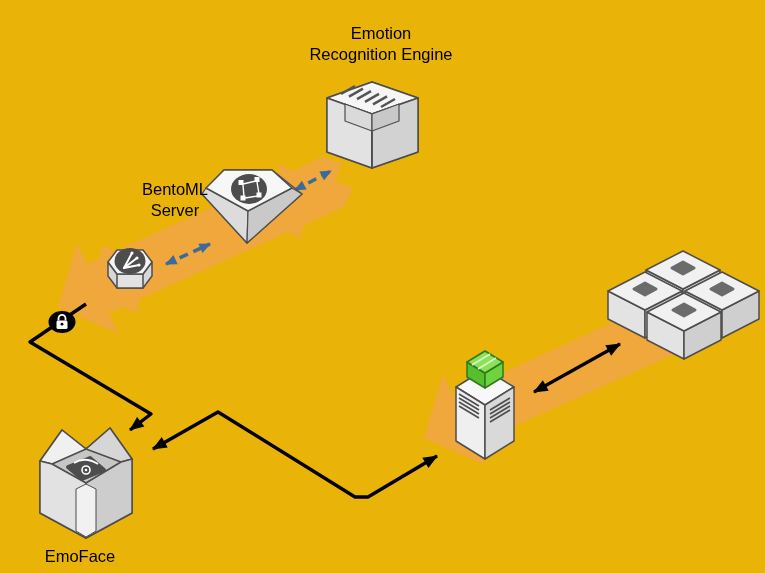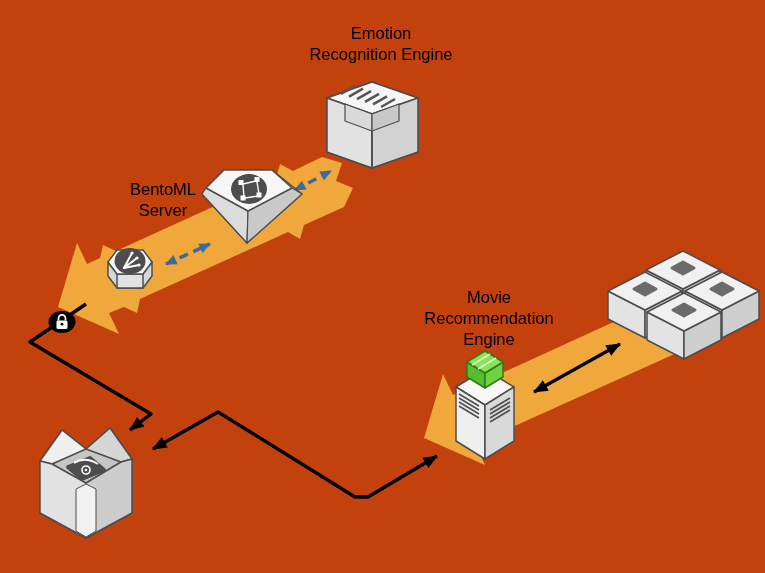--- a/index.html
+++ b/index.html
@@ -1,16 +1,16 @@
 <!DOCTYPE html>
 <html><head>
 <meta charset="utf-8">
 <style>
   html,body{margin:0;padding:0;background:#fff;}
-  #canvas{position:relative;width:765px;height:573px;background:#c2410c;overflow:hidden;
+  #canvas{position:relative;width:765px;height:573px;background:#eab308;overflow:hidden;
           font-family:"Liberation Sans", sans-serif;}
   #scene{position:absolute;left:0;top:0;}
   .label{position:absolute;font-size:16.5px;line-height:21px;color:#000;
          text-align:center;white-space:pre-line;}
 </style>
 </head>
 <body>
 
 <div id="canvas">
 
@@ -177,22 +177,20 @@
     <ellipse cx="62" cy="322" rx="13.5" ry="11" fill="#000"></ellipse>
     <path d="M58.5,320.5 v-2.2 a3.5,3.5 0 0 1 7,0 v2.2" stroke="#fff" stroke-width="1.8" fill="none"></path>
     <rect x="56.5" y="320.5" width="11" height="8.5" rx="1.5" fill="#fff"></rect>
     <circle cx="62" cy="324.2" r="1.4" fill="#000"></circle>
   </g>
 </svg>
 
 <div class="label" style="left:271px;top:23px;width:220px;">Emotion
 Recognition Engine</div>
 
-<div class="label" style="left:103px;top:179px;width:120px;">BentoML
+<div class="label" style="left:115px;top:179px;width:120px;">BentoML
 Server</div>
 
-<div class="label" style="left:414px;top:287px;width:150px;">Movie
-Recommendation
-Engine</div>
 
 
+<div class="label" style="left:20px;top:546px;width:120px;">EmoFace</div>
 
 </div>
 
 </body></html>

